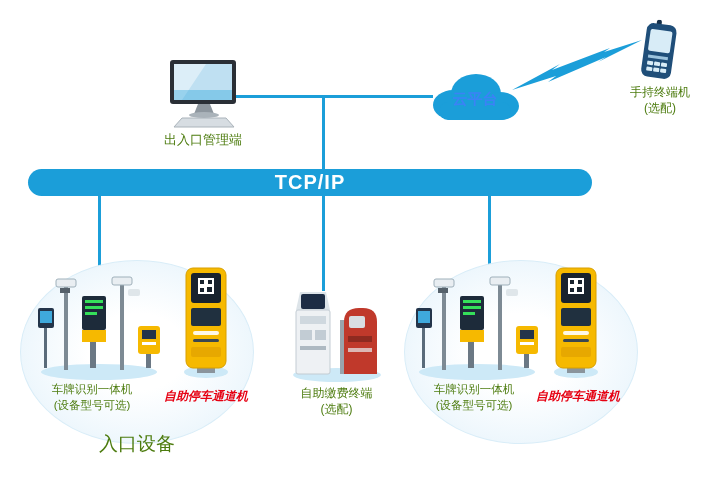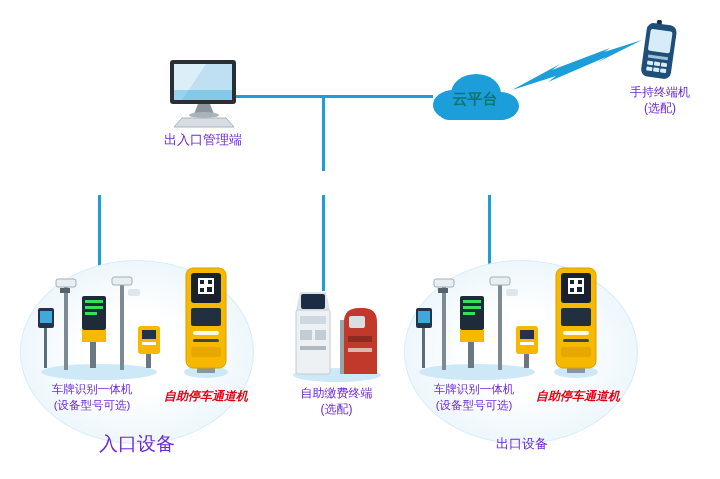--- a/index.html
+++ b/index.html
@@ -2,36 +2,36 @@
 <html><head>
 <meta charset="utf-8">
 <style>
   html,body{margin:0;padding:0;background:#fff;}
   #stage{
     position:relative;width:720px;height:479px;background:#ffffff;
     font-family:"Liberation Sans","DejaVu Sans",sans-serif;overflow:hidden;
   }
   .abs{position:absolute;}
   .line{background:#1b9ed9;}
-  .lbl{color:#6d28d9;text-align:center;line-height:16px;}
+  .lbl{color:#4d7c0f;text-align:center;line-height:16px;}
   .lbl .sub{display:block;}
   .red-lbl{color:#e60012;font-weight:bold;font-style:italic;}
   .bus{
     background:#1b9ed9;border-radius:14px;color:#ffffff;
     display:flex;align-items:center;justify-content:center;
     font-size:20px;font-weight:bold;letter-spacing:1px;
   }
   .group-ellipse{
     border-radius:50%;
     background:radial-gradient(ellipse at center,#ffffff 30%,#f0f8fd 65%,#e1f0f9 100%);
     border:1px solid #d9edf8;
   }
   .cloud-text{
     position:absolute;left:0;top:22px;width:100%;text-align:center;
-    color:#0f766e;font-size:15px;font-weight:bold;
+    color:#3b82f6;font-size:15px;font-weight:bold;
   }
 </style>
 </head>
 <body>
 
 <div id="stage">
 
   <div class="abs line" style="left:228px;top:95px;width:205px;height:3px;"></div>
   <div class="abs line" style="left:322px;top:95px;width:3px;height:76px;"></div>
   <div class="abs line" style="left:98px;top:195px;width:3px;height:88px;"></div>
@@ -83,20 +83,23 @@
         <rect x="19" y="48" width="6" height="4" rx="1"></rect>
         <rect x="26" y="48" width="6" height="4" rx="1"></rect>
       </g>
     </svg>
   </div>
   <div class="abs lbl" style="left:618px;top:84px;width:84px;font-size:12px;">
     <span class="sub">手持终端机</span>
     <span class="sub">(选配)</span>
   </div>
 
+  <div class="abs bus" style="left:28px;top:169px;width:564px;height:27px;">
+    <span>TCP/IP</span>
+  </div>
 
   <div class="abs group-ellipse" style="left:20px;top:260px;width:232px;height:182px;"></div>
 
   <div class="abs group-ellipse" style="left:404px;top:260px;width:232px;height:182px;"></div>
 
   <div class="abs" style="left:36px;top:274px;width:130px;height:106px;">
     <svg width="130" height="106" viewBox="0 0 130 106">
       <ellipse cx="63" cy="98" rx="58" ry="8" fill="#cde9f7"></ellipse>
       <rect x="2" y="34" width="16" height="20" rx="2" fill="#23344a"></rect>
       <rect x="4" y="37" width="12" height="12" fill="#3fa9dc"></rect>
@@ -217,15 +220,14 @@
   <div class="abs lbl" style="left:284px;top:385px;width:105px;font-size:12px;text-align:center;">
     <span class="sub">自助缴费终端</span>
     <span class="sub">(选配)</span>
   </div>
 
   <div class="abs lbl" style="left:404px;top:381px;width:140px;font-size:11.5px;">
     <span class="sub">车牌识别一体机</span>
     <span class="sub">(设备型号可选)</span>
   </div>
   <div class="abs lbl red-lbl" style="left:528px;top:388px;width:100px;font-size:12px;">自助停车通道机</div>
-  <div class="abs lbl" style="left:477px;top:436px;width:90px;font-size:13px;">出口设备</div>
 
 </div>
 
 </body></html>

